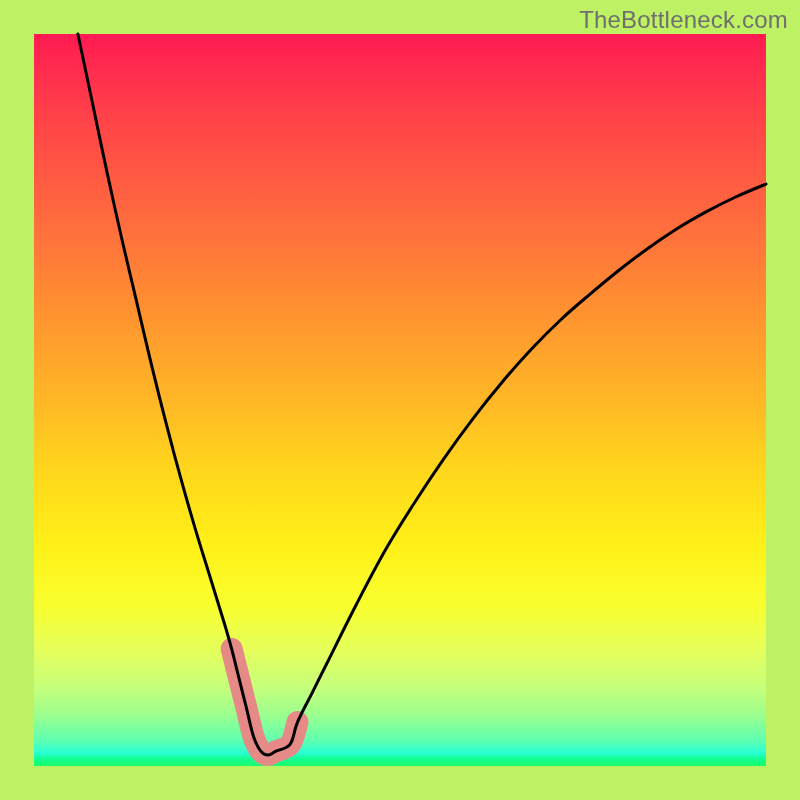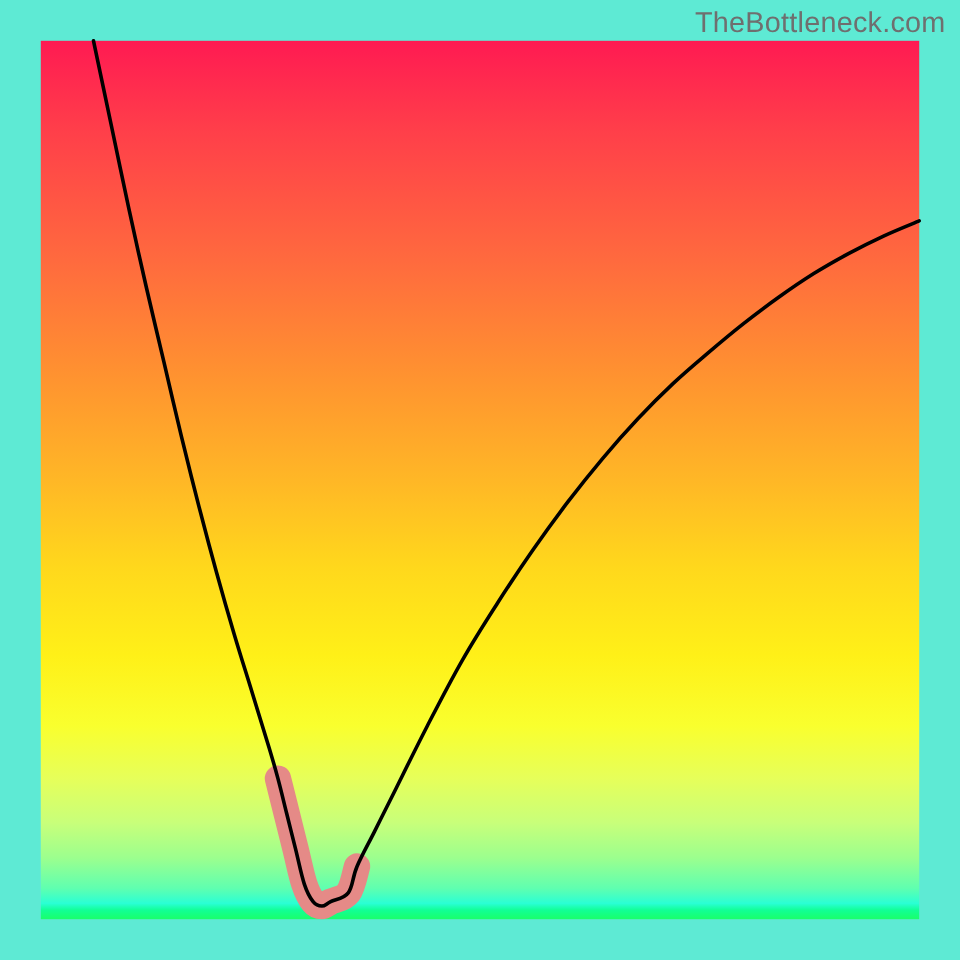--- a/index.html
+++ b/index.html
@@ -10,21 +10,21 @@
     background: #000;
     overflow: hidden;
     font-family: Arial, Helvetica, sans-serif;
   }
   .frame {
     position: absolute;
     top: 0;
     left: 0;
     width: 800px;
     height: 800px;
-    background: #5eead4;
+    background: #bef264;
   }
   .plot {
     position: absolute;
     top: 34px;
     left: 34px;
     width: 732px;
     height: 732px;
     background: linear-gradient(to bottom,
       #ff1a52 0%,
       #ff3e4a 10%,

